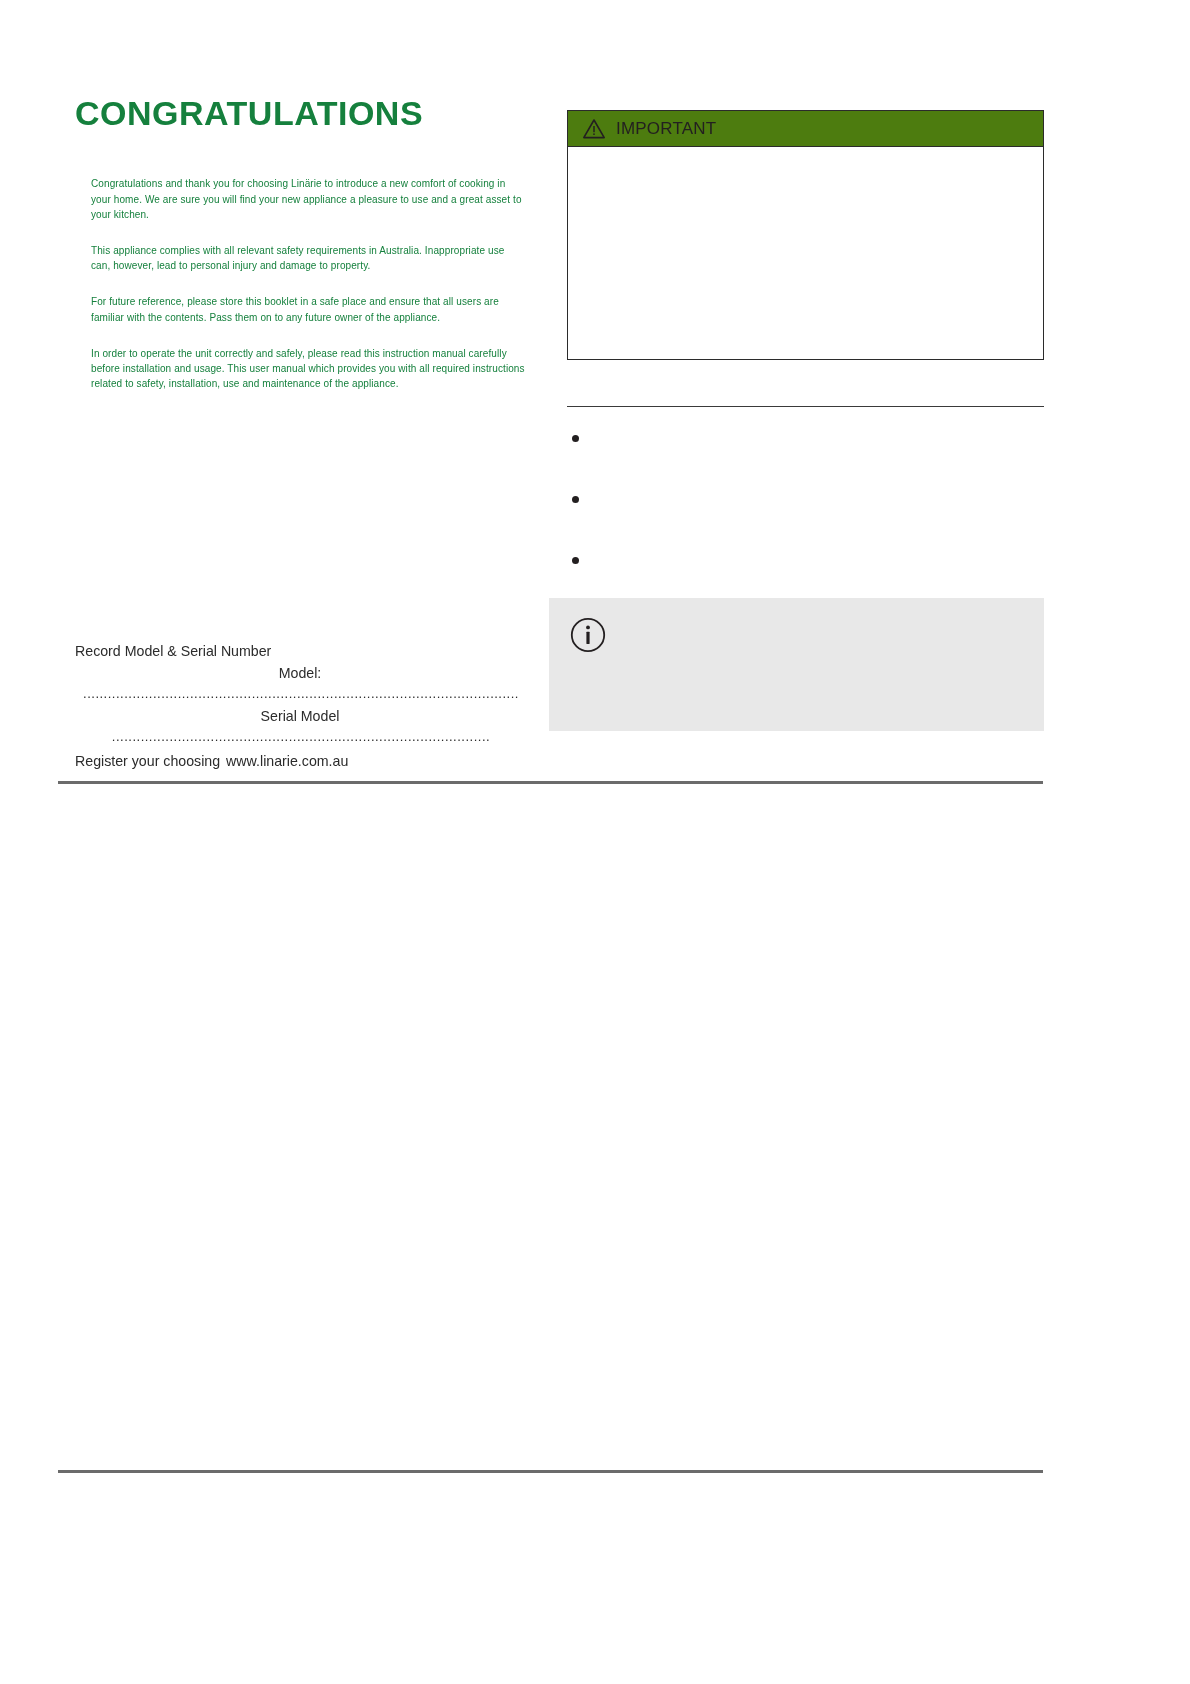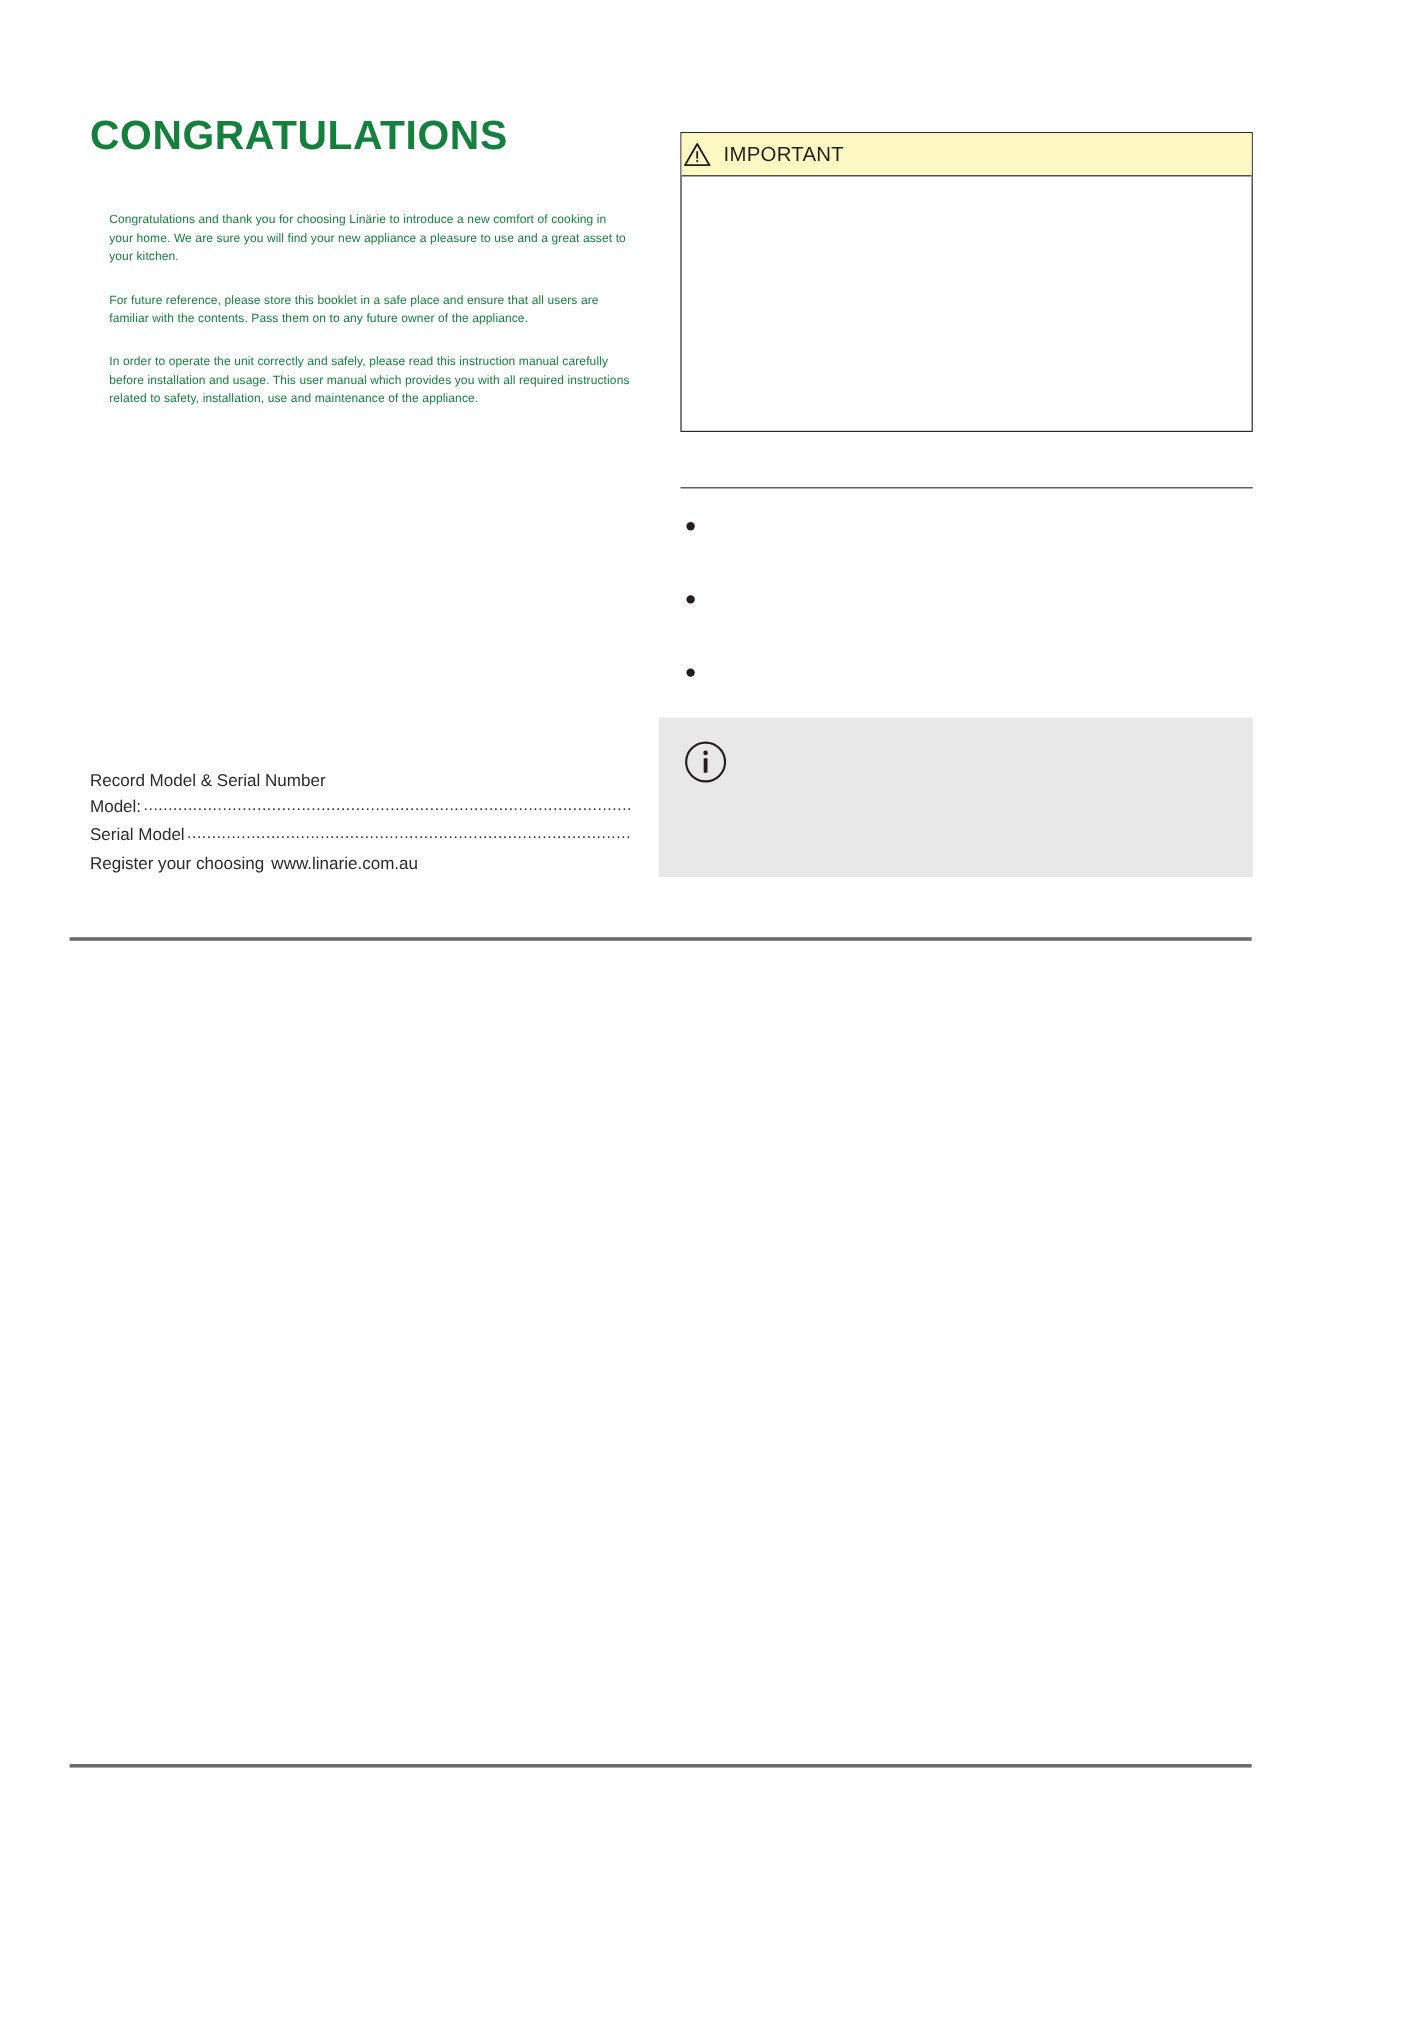--- a/index.html
+++ b/index.html
@@ -49,22 +49,23 @@
     position: absolute;
     left: 75px;
     top: 640px;
     width: 450px;
     font-size: 14.2px;
     line-height: 1.58;
     color: #2b2b2b;
   }
   .record-line {
     display: flex;
-    align-items: flex-start;
+    align-items: center;
     white-space: nowrap;
+    flex-direction: column;
   }
   .dots {
     flex: 1 1 auto;
     overflow: hidden;
     white-space: nowrap;
     color: #2b2b2b;
     font-size: 13px;
     letter-spacing: 0.5px;
     margin-left: 2px;
     position: relative;
@@ -84,26 +85,26 @@
     left: 567px;
     top: 110px;
     width: 477px;
   }
   .important-box {
     border: 1px solid #2b2b2b;
     width: 100%;
     box-sizing: border-box;
   }
   .important-header {
-    background: #fef9c3;
+    background: #4d7c0f;
     border-bottom: 1px solid #2b2b2b;
     height: 36px;
     display: flex;
     align-items: center;
-    padding-left: 1px;
+    padding-left: 14px;
     box-sizing: border-box;
   }
   .important-header .label {
     font-size: 17px;
     color: #231f20;
     margin-left: 10px;
     letter-spacing: 0.2px;
   }
   .warn-tri {
     display: block;
@@ -182,20 +183,21 @@
   }
 </style>
 </head>
 <body>
 
 <div class="page">
 
   <div class="left-col">
     <h1 class="title">CONGRATULATIONS</h1>
     <p class="body-par">Congratulations and thank you for choosing Linärie to introduce a new comfort of cooking in your home. We are sure you will find your new appliance a pleasure to use and a great asset to your kitchen.</p>
+    <p class="body-par">This appliance complies with all relevant safety requirements in Australia. Inappropriate use can, however, lead to personal injury and damage to property.</p>
     <p class="body-par">For future reference, please store this booklet in a safe place and ensure that all users are familiar with the contents. Pass them on to any future owner of the appliance.</p>
     <p class="body-par">In order to operate the unit correctly and safely, please read this instruction manual carefully before installation and usage. This user manual which provides you with all required instructions related to safety, installation, use and maintenance of the appliance.</p>
   </div>
 
   <div class="record-block">
     <div>Record Model &amp; Serial Number</div>
     <div class="record-line">
       <span>Model:</span>
       <span class="dots">..........................................................................................................</span>
     </div>

